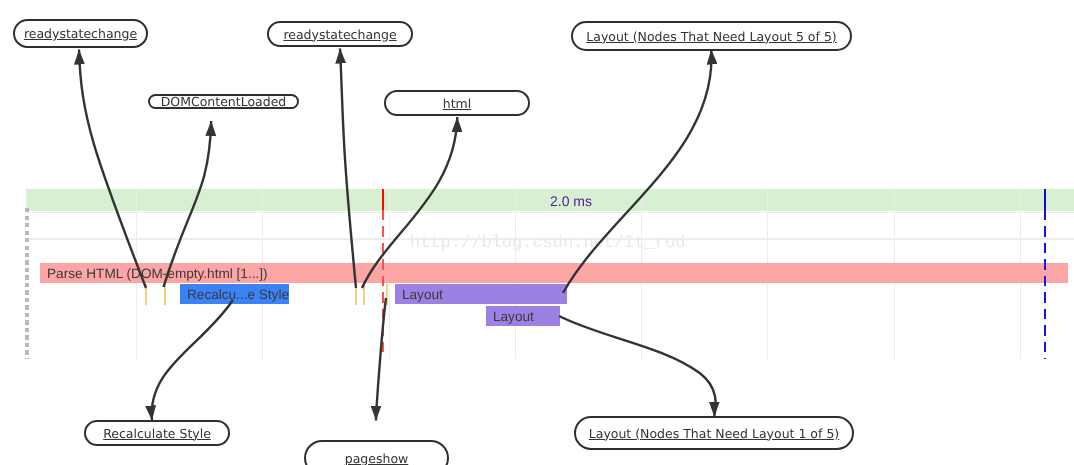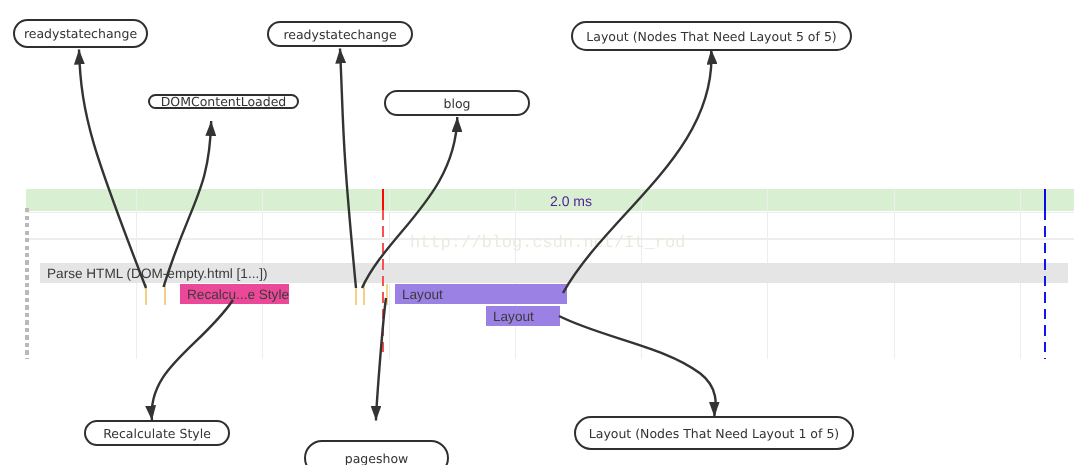--- a/index.html
+++ b/index.html
@@ -19,37 +19,37 @@
       font-family:"Liberation Mono",monospace;white-space:nowrap;}
 
   .vgrid{position:absolute;top:189px;width:1.3px;height:170px;background:#ededed;}
   .hgrid{position:absolute;left:26px;width:1048px;height:1.2px;background:#ededed;}
 
   .dots{position:absolute;left:25px;top:208px;width:4.3px;height:151px;
       background:repeating-linear-gradient(to bottom,#b9b9b9 0px,#b9b9b9 4.1px,rgba(0,0,0,0) 4.1px,rgba(0,0,0,0) 7.5px);}
 
   .bar{position:absolute;color:#3b3b3b;font-size:13.6px;font-family:"Liberation Sans",sans-serif;
       line-height:21px;padding-left:7px;box-sizing:border-box;white-space:nowrap;overflow:hidden;}
-  #bar-parse{left:40px;top:263px;width:1028px;height:20px;background:#e5e5e5;}
-  #bar-recalc{left:180px;top:284px;width:109px;height:20px;background:#ec4899;}
+  #bar-parse{left:40px;top:263px;width:1028px;height:20px;background:#fca5a5;}
+  #bar-recalc{left:180px;top:284px;width:109px;height:20px;background:#3b82f6;}
   #bar-layout1{left:395px;top:284px;width:172px;height:20px;background:#9b81e4;}
   #bar-layout2{left:486px;top:306px;width:74px;height:20px;background:#9b81e4;}
 
   .tick{position:absolute;width:1.8px;background:#f2d183;}
   .redmark{position:absolute;left:381.5px;top:189px;width:2.6px;height:21px;background:#fb0505;}
   .reddash{position:absolute;left:381.8px;top:210px;width:2.4px;height:148px;
       background:repeating-linear-gradient(to bottom,#fb5050 0px,#fb5050 10.5px,rgba(0,0,0,0) 10.5px,rgba(0,0,0,0) 16.5px);}
   .bluemark{position:absolute;left:1043.9px;top:189px;width:2.4px;height:21px;background:#0a0ae8;}
   .bluedash{position:absolute;left:1044.4px;top:210px;width:2.1px;height:149px;
       background:repeating-linear-gradient(to bottom,#1414ef 0px,#1414ef 10.5px,rgba(0,0,0,0) 10.5px,rgba(0,0,0,0) 16.5px);}
 
   
   .callout{position:absolute;border:2.6px solid #2f2f2f;border-radius:18px;background:#fff;
       display:flex;align-items:center;justify-content:center;
-      font-family:"DejaVu Sans",sans-serif;color:#333;box-sizing:border-box;white-space:nowrap;font-size:12.5px;}
+      font-family:"DejaVu Sans",sans-serif;color:#333;box-sizing:border-box;white-space:nowrap;font-size:12.5px;text-decoration:underline;}
 </style>
 </head>
 <body>
 
 <div id="stage">
 
   <div class="tl" id="greenband"></div>
   <div id="duration-label">2.0 ms</div>
 
   <div class="vgrid" style="left:136px"></div>
@@ -105,21 +105,21 @@
   <div class="callout" style="left:13px;top:19px;width:135px;height:29px">
       <span>readystatechange</span>
     </div>
   <div class="callout" style="left:148px;top:94px;width:151px;height:15px">
       <span>DOMContentLoaded</span>
     </div>
   <div class="callout" style="left:267px;top:21px;width:146px;height:26px">
       <span>readystatechange</span>
     </div>
   <div class="callout" style="left:384px;top:90px;width:146px;height:26px">
-      <span>blog</span>
+      <span>html</span>
     </div>
   <div class="callout" style="left:571px;top:21px;width:281px;height:30px">
       <span>Layout (Nodes That Need Layout 5 of 5)</span>
     </div>
   <div class="callout" style="left:84px;top:420px;width:146px;height:26px">
       <span>Recalculate Style</span>
     </div>
   <div class="callout" style="left:304px;top:440px;width:145px;height:36px">
       <span>pageshow</span>
     </div>

